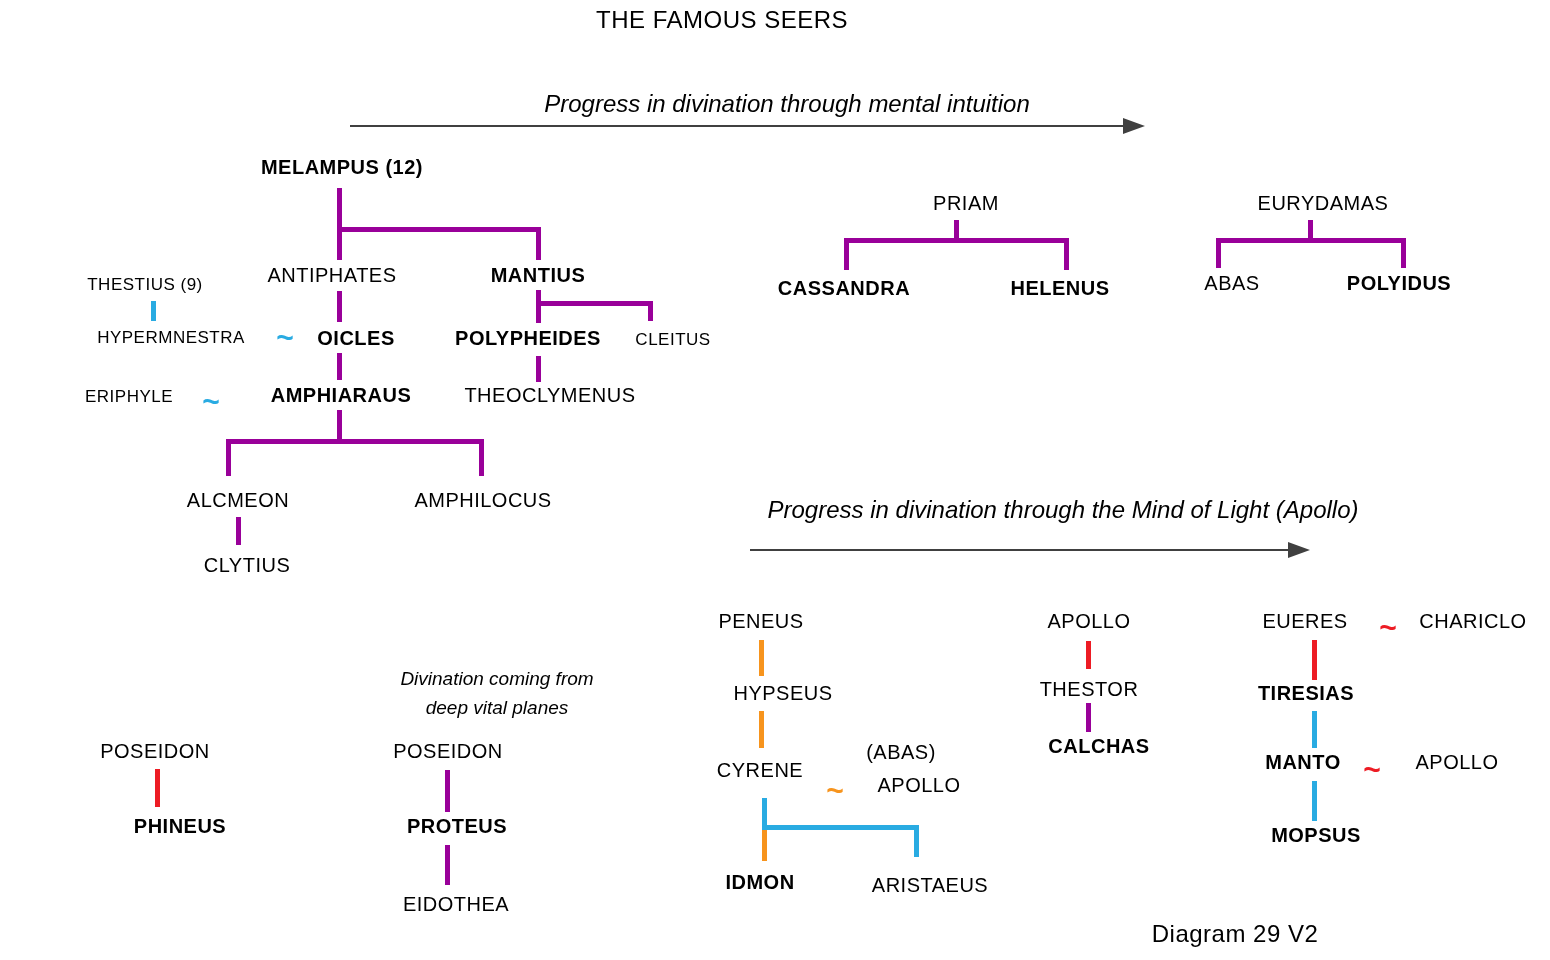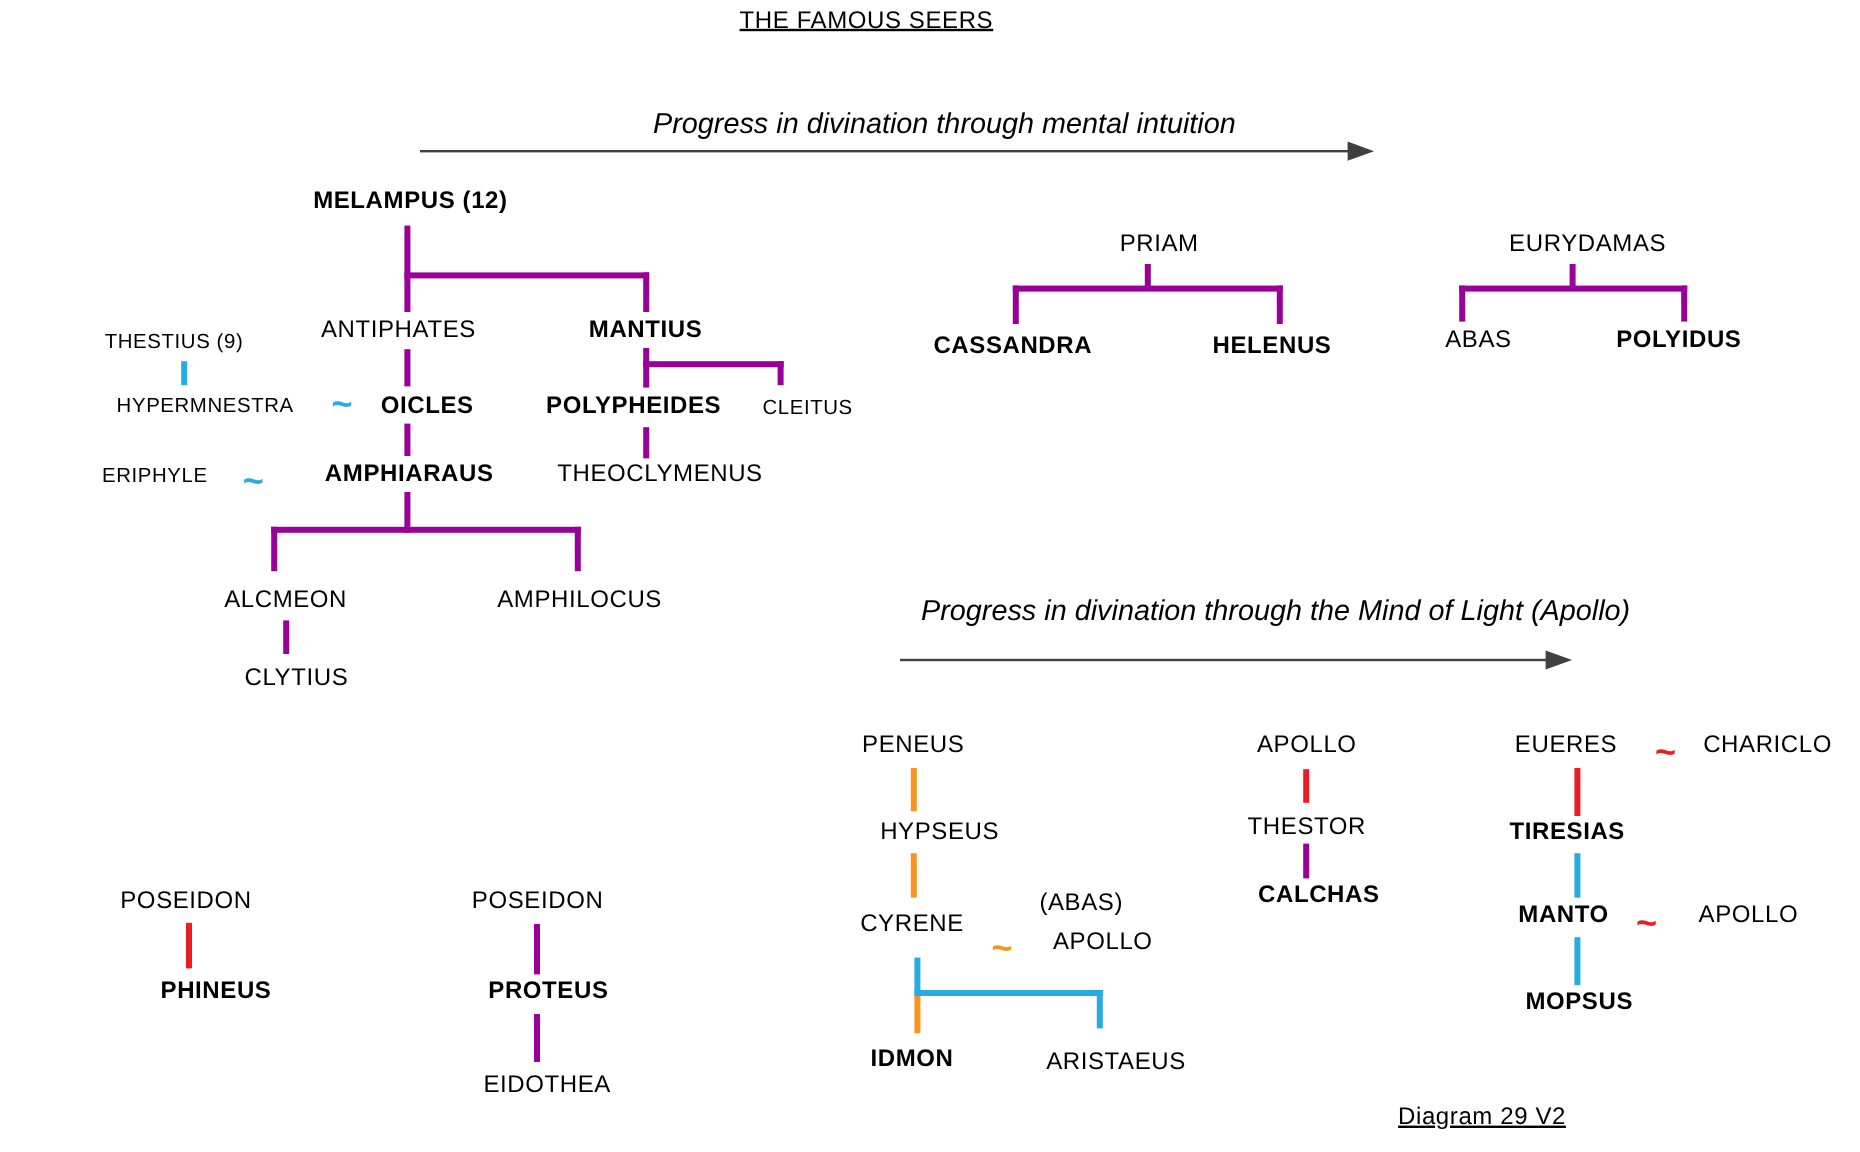--- a/index.html
+++ b/index.html
@@ -11,22 +11,22 @@
     position:absolute;transform:translateX(-50%);white-space:nowrap;
     font-size:20px;letter-spacing:.5px;
   }
   .b{font-weight:bold;}
   .small{font-size:17px;}
   .cap{
     position:absolute;transform:translateX(-50%);font-size:19px;font-style:italic;
     text-align:center;white-space:pre-line;line-height:29px;
   }
   .title{
-    position:absolute;transform:translateX(-50%);font-size:20px;letter-spacing:.5px;
-    text-decoration:underline;white-space:nowrap;
+    position:absolute;transform:translateX(-50%);font-size:24px;letter-spacing:.5px;
+    white-space:nowrap;
   }
   .arrowlabel{
     position:absolute;transform:translateX(-50%);font-size:24px;font-style:italic;white-space:nowrap;
   }
   .vl{position:absolute;width:5px;}
   .hl{position:absolute;height:5px;}
   .purple{background:var(--purple,#990099);}
   .cyan{background:var(--cyan,#29ABE2);}
   .red{background:var(--red,#ED1C24);}
   .orange{background:var(--orange,#F7941D);}
@@ -110,20 +110,22 @@
   <div class="hl purple" style="left:1216px;top:238px;width:190px;"></div>
   <div class="vl purple" style="left:1216px;top:238px;height:30px;"></div>
   <div class="vl purple" style="left:1401px;top:238px;height:30px;"></div>
   <div class="node" style="left:1232px;top:272px;">ABAS</div>
   <div class="node b" style="left:1399px;top:272px;">POLYIDUS</div>
 
   <div class="node" style="left:155px;top:740px;">POSEIDON</div>
   <div class="vl red" style="left:155px;top:769px;height:38px;"></div>
   <div class="node b" style="left:180px;top:815px;text-align:right;">PHINEUS</div>
 
+  <div class="cap" style="left:497px;top:664px;">Divination coming from
+deep vital planes</div>
   <div class="node" style="left:448px;top:740px;">POSEIDON</div>
   <div class="vl purple" style="left:445px;top:770px;height:42px;"></div>
   <div class="node b" style="left:457px;top:815px;">PROTEUS</div>
   <div class="vl purple" style="left:445px;top:845px;height:40px;"></div>
   <div class="node" style="left:456px;top:893px;">EIDOTHEA</div>
 
   <div class="node" style="left:761px;top:610px;">PENEUS</div>
   <div class="vl orange" style="left:759px;top:640px;height:36px;"></div>
   <div class="node" style="left:783px;top:682px;">HYPSEUS</div>
   <div class="vl orange" style="left:759px;top:711px;height:37px;"></div>

